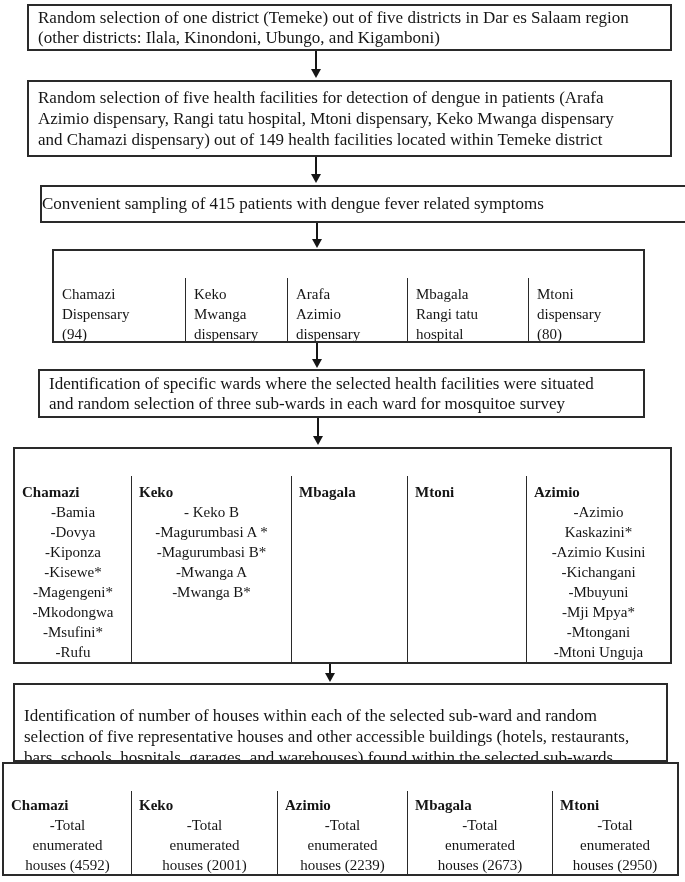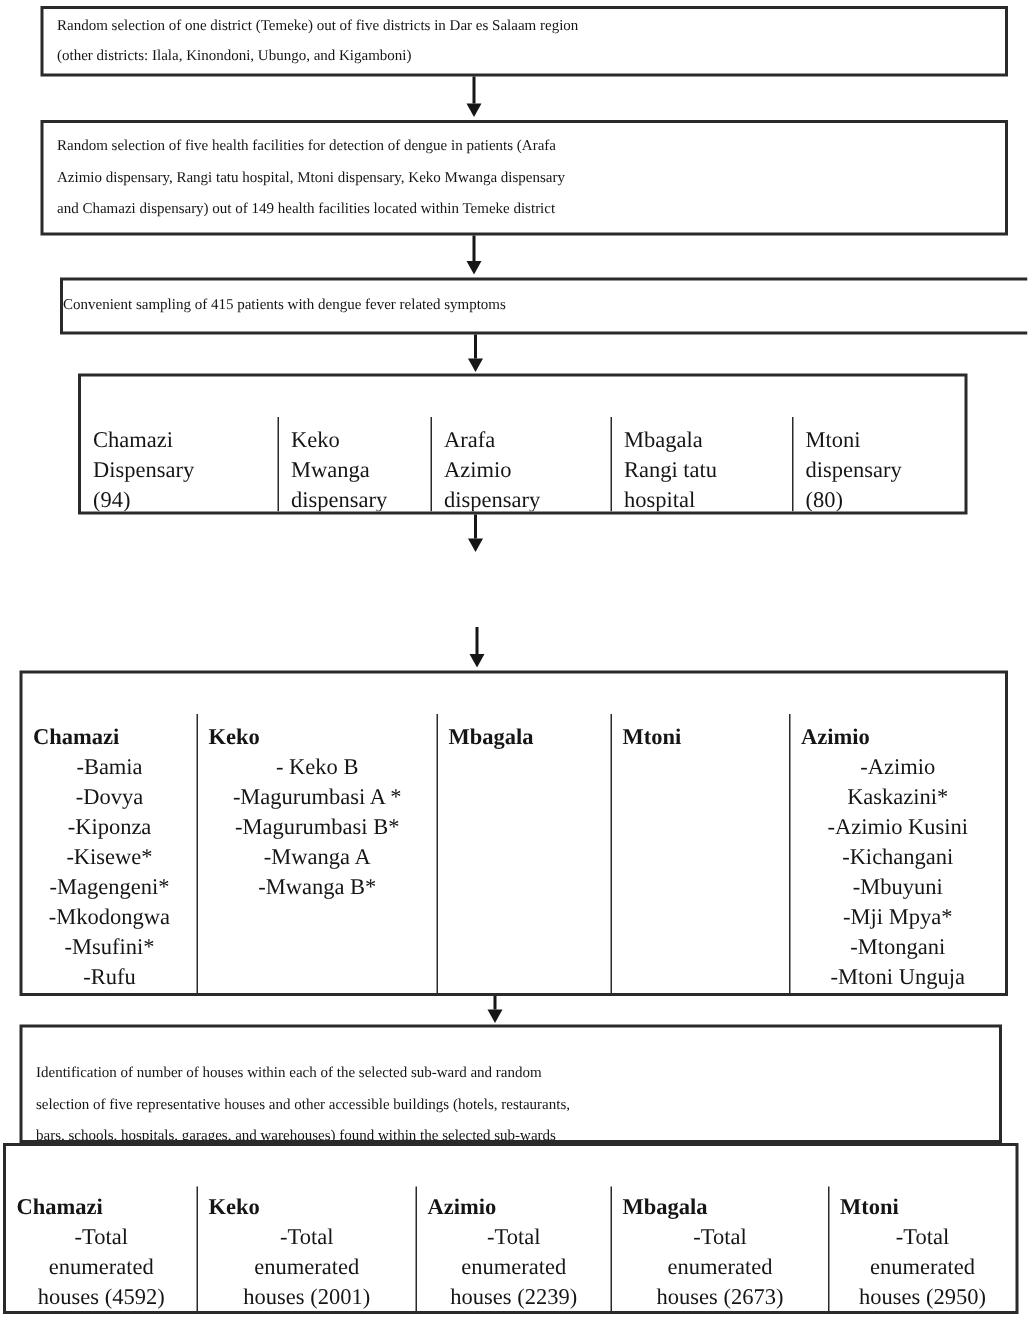--- a/index.html
+++ b/index.html
@@ -5,21 +5,21 @@
 <style>
   html,body { margin:0; padding:0; background:#ffffff; }
   .page {
     position:relative; width:685px; height:882px; background:#ffffff;
     font-family:"Liberation Serif","DejaVu Serif",serif;
     color:#151515; overflow:hidden;
   }
   .fbox {
     position:absolute; box-sizing:border-box;
     border:2px solid #2a2a2a; background:#ffffff;
-    font-size:10px; white-space:pre-line; overflow:hidden;
+    font-size:17px; white-space:pre-line; overflow:hidden;
   }
   .fbox.b1 { left:27px;  top:4px;   width:645px; height:47px; padding:2px 9px;  line-height:20px; }
   .fbox.b2 { left:27px;  top:80px;  width:645px; height:77px; padding:5px 9px;  line-height:21px; }
   .fbox.b3 { left:40px;  top:185px; width:660px; height:38px; padding:7px 0; line-height:20px; }
   .fbox.b5 { left:38px;  top:369px; width:607px; height:49px; padding:3px 9px;  line-height:20px; }
   .fbox.b6 { left:13px;  top:683px; width:655px; height:79px; padding:20px 9px;  line-height:21px; }
 
   .arrow { position:absolute; width:12px; display:flex; flex-direction:column; align-items:center; }
   .arrow .shaft { flex:1 1 auto; width:2px; background:#161616; }
   .arrow .head  { width:0; height:0; flex:0 0 auto;
@@ -97,20 +97,22 @@
     <div class="cell">Mtoni
 dispensary
 (80)</div>
   </div>
 
   <div class="arrow a4">
     <span class="shaft"></span>
     <span class="head"></span>
   </div>
 
+  <div class="fbox b5">Identification of specific wards where the selected health facilities were situated
+and random selection of three sub-wards in each ward for mosquitoe survey</div>
 
   <div class="arrow a5">
     <span class="shaft"></span>
     <span class="head"></span>
   </div>
 
   <div class="tbl wtable">
     <div class="cell" style="width:117px">
       <div class="hdr">Chamazi</div>
       <div class="items">-Bamia

